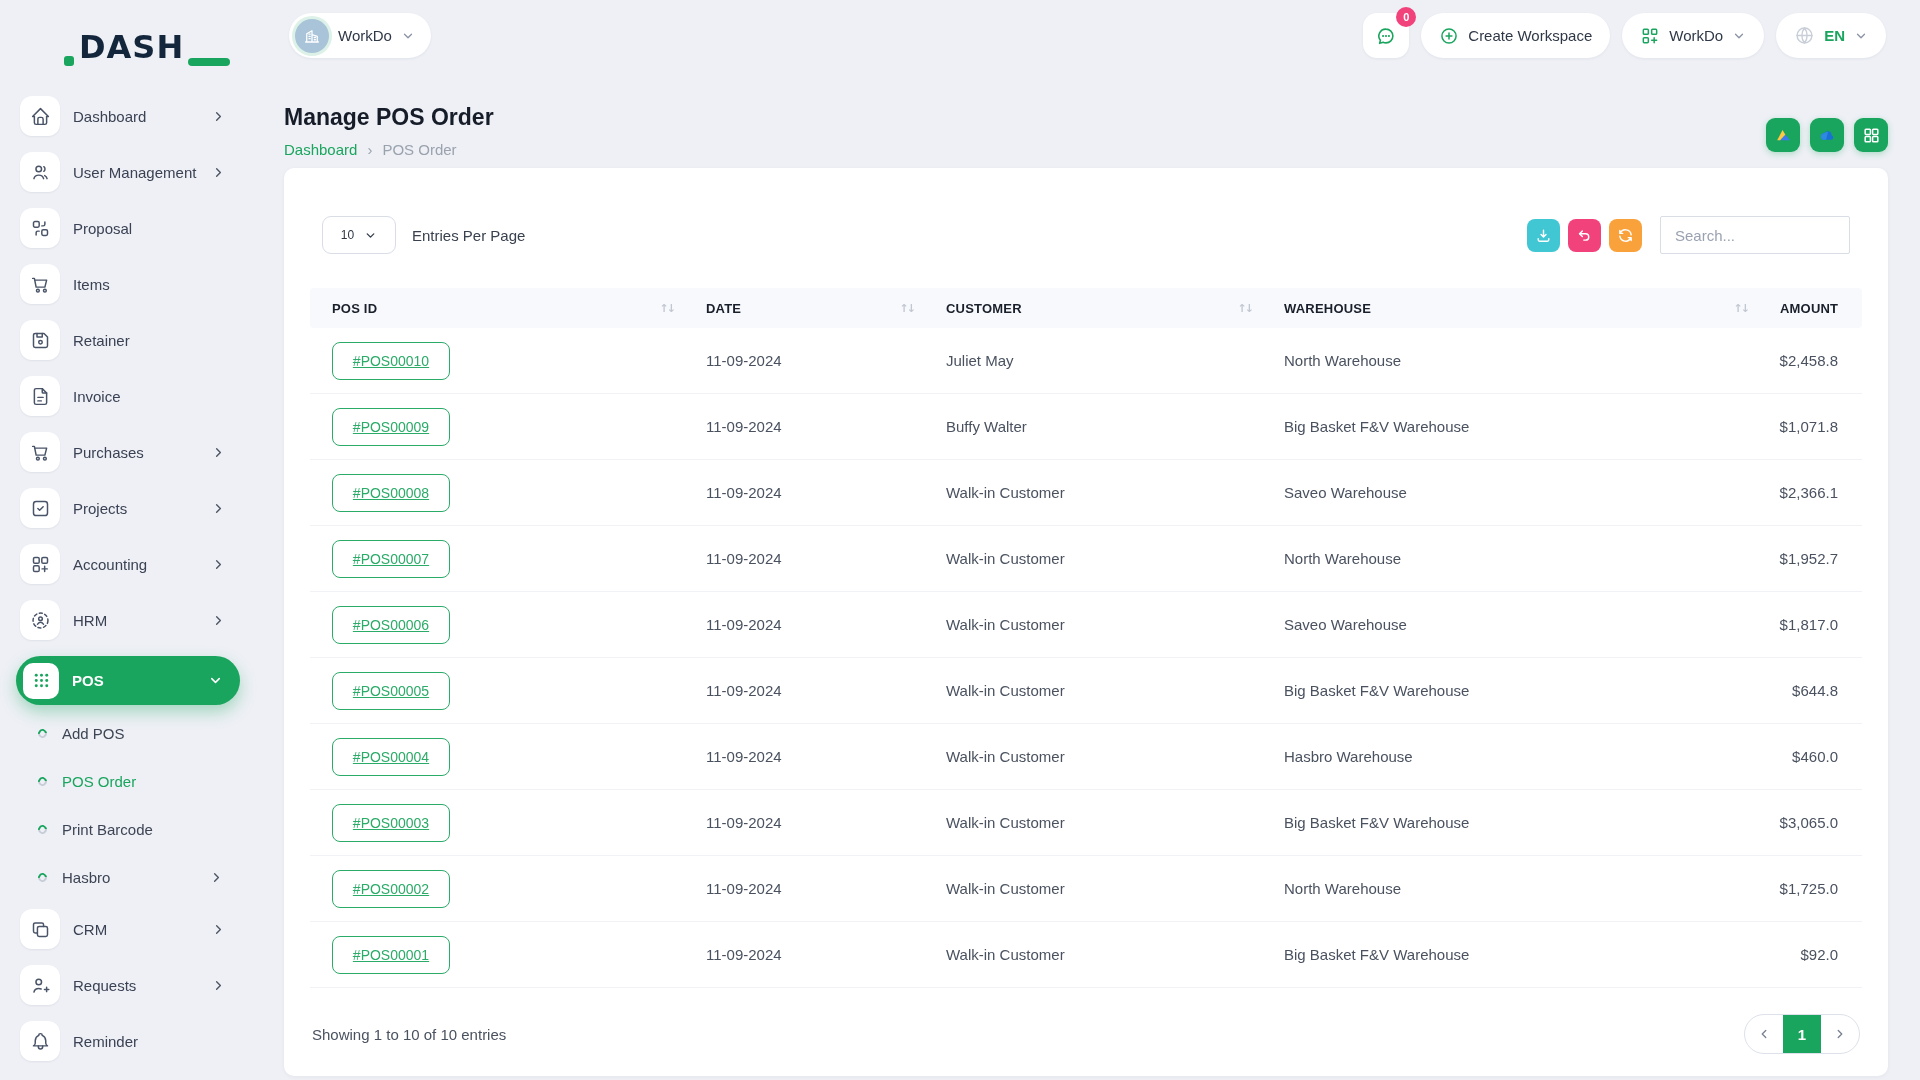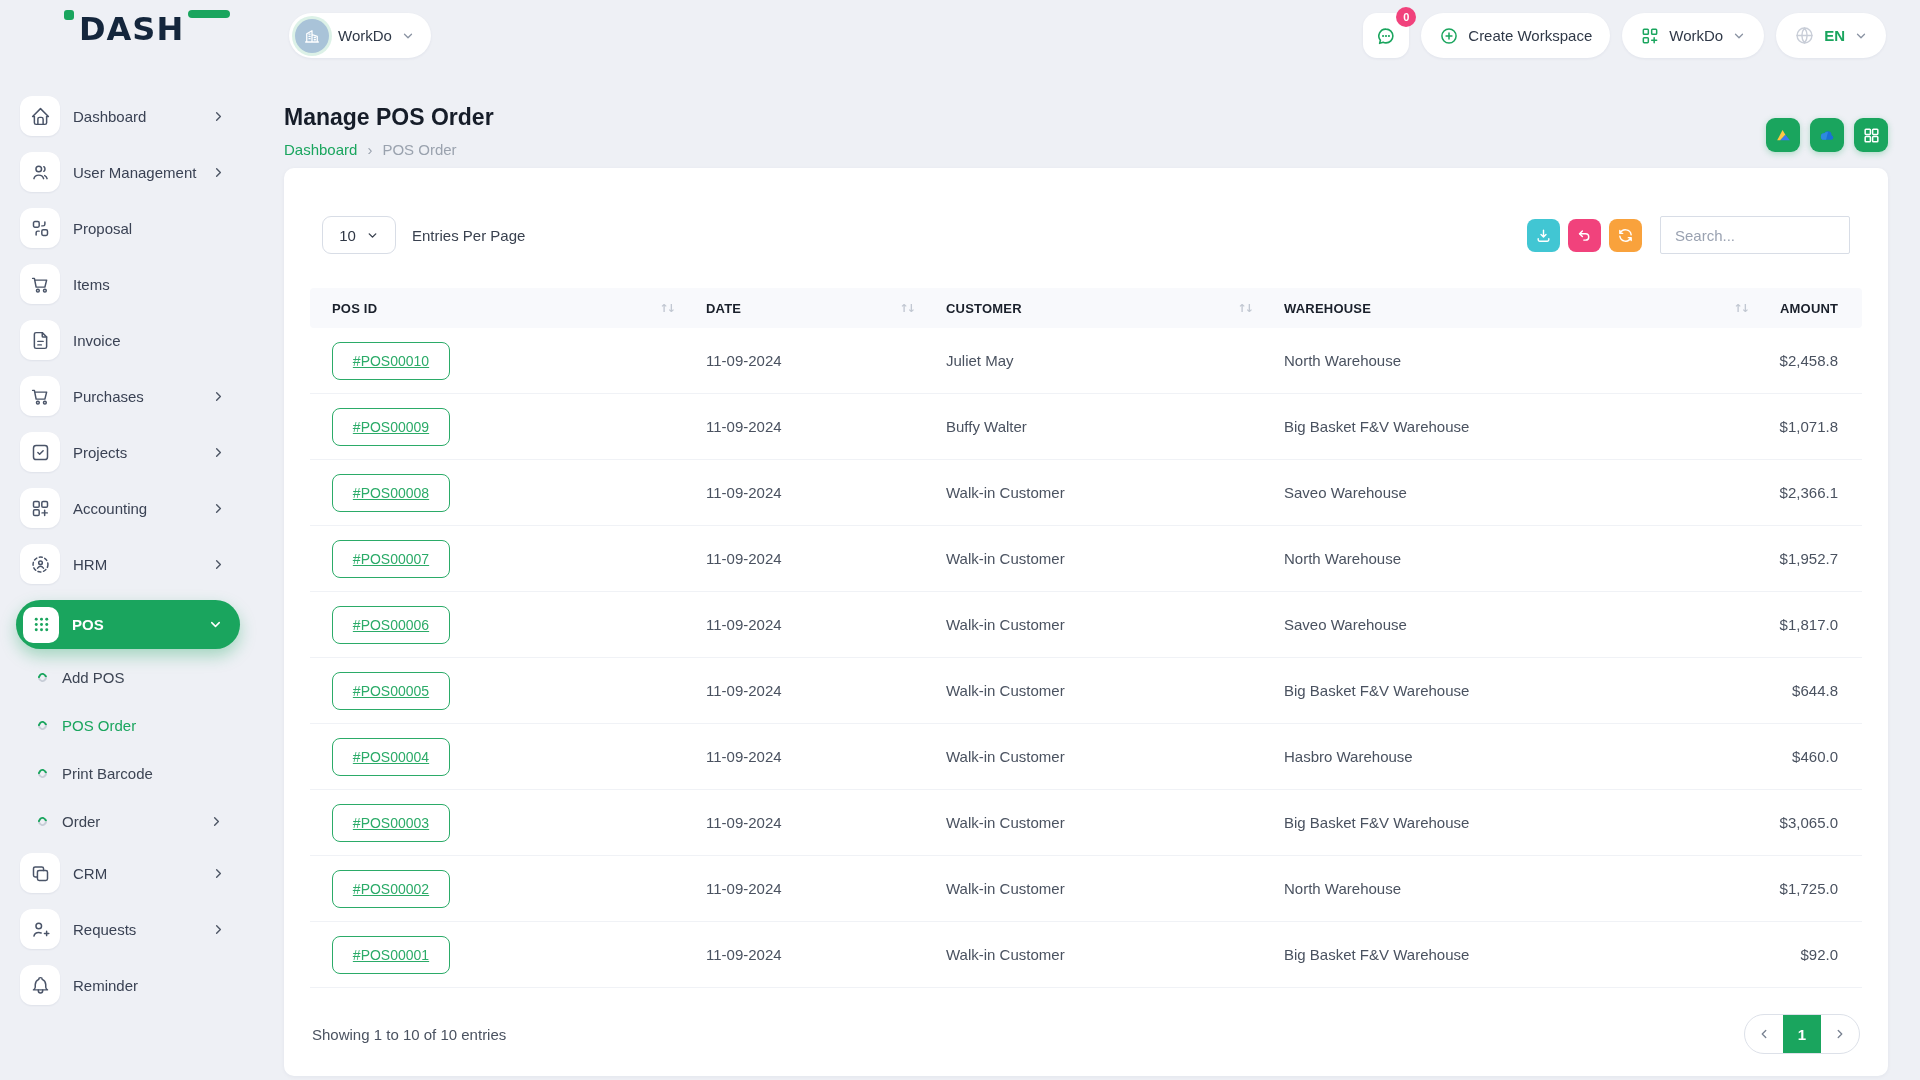--- a/index.html
+++ b/index.html
@@ -10,21 +10,21 @@
   html,body{margin:0;padding:0;}
   body{
     width:1920px;height:1080px;position:relative;overflow:hidden;
     background:#eef0f5;font-family:"Liberation Sans",sans-serif;color:var(--text);
   }
   svg{display:block;}
   button{font-family:inherit;}
 
   
   .topbar{position:absolute;top:0;left:0;width:100%;height:72px;}
-  .logo{position:absolute;left:64px;top:10px;display:flex;align-items:flex-start;cursor:pointer;}
+  .logo{position:absolute;left:64px;top:28px;display:flex;align-items:flex-end;cursor:pointer;}
   .logo-dot{width:10px;height:10px;border-radius:3px;background:var(--primary);margin-right:5px;}
   .logo-text{font-size:32px;font-weight:900;letter-spacing:1px;color:#14263c;font-family:"DejaVu Sans",sans-serif;}
   .logo-dash{width:42px;height:8px;border-radius:4px;background:var(--primary);margin-left:4px;}
   .pill{
     background:#fff;border:none;border-radius:23px;height:45px;display:flex;align-items:center;
     gap:9px;padding:4px 18px;font-size:15px;font-weight:500;color:#2f3847;cursor:pointer;
     box-shadow:0 1px 3px rgba(25,39,80,.06);
   }
   .workspace-pill{position:absolute;left:289px;top:13px;padding:0 16px 0 6px;}
   .ws-avatar{width:34px;height:34px;border-radius:50%;background:#a9c3d8;display:flex;align-items:center;justify-content:center;box-shadow:0 0 0 3px rgba(60,180,120,.18);color:#fff;}
@@ -59,21 +59,21 @@
   .bc-link{color:var(--primary);cursor:pointer;}
   .bc-sep{color:var(--muted);font-size:15px;}
   .bc-cur{color:var(--muted);}
   .quick-actions{display:flex;gap:10px;align-items:flex-start;margin-top:14px;}
   .qa-btn{width:34px;height:34px;border:none;border-radius:9px;background:var(--primary);display:flex;align-items:center;justify-content:center;cursor:pointer;box-shadow:0 2px 6px rgba(26,165,94,.3);color:#fff;}
   .qa-btn svg{width:19px;height:19px;}
 
   .card{position:absolute;left:0;right:0;top:96px;height:908px;background:#fff;border-radius:10px;
     box-shadow:0 1px 4px rgba(25,39,80,.05);padding:48px 26px 18px;display:flex;flex-direction:column;}
   .controls{display:flex;align-items:center;padding:0 12px;}
-  .select-box{width:74px;height:38px;border:1px solid #d8dde6;border-radius:9px;background:#fff;display:flex;align-items:center;justify-content:center;gap:10px;font-size:15px;color:#2f3745;cursor:pointer;}
+  .select-box{width:74px;height:38px;border:1px solid #d8dde6;border-radius:9px;background:#fff;display:flex;align-items:center;justify-content:center;gap:10px;font-size:12px;color:#2f3745;cursor:pointer;}
   .entries-label{margin-left:16px;font-size:15px;font-weight:500;color:#39414f;}
   .controls-right{margin-left:auto;display:flex;align-items:center;gap:8px;}
   .tool-btn{width:33px;height:33px;border:none;border-radius:8px;color:#fff;display:flex;align-items:center;justify-content:center;cursor:pointer;}
   .tool-btn svg{width:17px;height:17px;}
   .tool-download{background:var(--cyan);}
   .tool-undo{background:var(--pink);}
   .tool-refresh{background:var(--orange);}
   .search-input{margin-left:10px;width:190px;height:38px;border:1px solid #d8dde6;border-radius:2px;padding:0 14px;font-size:15px;color:#39414f;outline:none;}
   .search-input::placeholder{color:#9aa2b1;}
 
@@ -206,20 +206,30 @@
     <span class="side-ico">
         <svg viewBox="0 0 24 24" fill="none" stroke="currentColor" stroke-width="1.7" stroke-linecap="round" stroke-linejoin="round">
           <circle cx="9" cy="19" r="1.6"></circle>
           <circle cx="17" cy="19" r="1.6"></circle>
           <path d="M3 5h2l2 10h10l2-8H6"></path>
         </svg>
       </span>
     <span class="side-label">Items</span>
   </div>
 
+  <div class="side-item">
+    <span class="side-ico">
+        <svg viewBox="0 0 24 24" fill="none" stroke="currentColor" stroke-width="1.7" stroke-linecap="round" stroke-linejoin="round">
+          <path d="M6 4h10l4 4v10a2 2 0 0 1-2 2H6a2 2 0 0 1-2-2V6a2 2 0 0 1 2-2z"></path>
+          <circle cx="12" cy="14" r="2"></circle>
+          <path d="M14 4v4H8V4"></path>
+        </svg>
+      </span>
+    <span class="side-label">Retainer</span>
+  </div>
 
   <div class="side-item">
     <span class="side-ico">
         <svg viewBox="0 0 24 24" fill="none" stroke="currentColor" stroke-width="1.7" stroke-linecap="round" stroke-linejoin="round">
           <path d="M14 3v4a1 1 0 0 0 1 1h4"></path>
           <path d="M19 8v11a2 2 0 0 1-2 2H7a2 2 0 0 1-2-2V5a2 2 0 0 1 2-2h7z"></path>
           <path d="M9 13h6M9 17h4"></path>
         </svg>
       </span>
     <span class="side-label">Invoice</span>
@@ -308,21 +318,21 @@
   <div class="side-sub active">
     <span class="bullet"></span>
     <span class="side-sub-label">POS Order</span>
   </div>
   <div class="side-sub">
     <span class="bullet"></span>
     <span class="side-sub-label">Print Barcode</span>
   </div>
   <div class="side-sub">
     <span class="bullet"></span>
-    <span class="side-sub-label">Order</span>
+    <span class="side-sub-label">Hasbro</span>
     <svg class="side-chev" width="15" height="15" viewBox="0 0 24 24" fill="none" stroke="currentColor" stroke-width="2.2" stroke-linecap="round" stroke-linejoin="round">
         <path d="M9 6l6 6-6 6"></path>
       </svg>
   </div>
 
   <div class="side-item" style="margin-top:8px;">
     <span class="side-ico">
         <svg viewBox="0 0 24 24" fill="none" stroke="currentColor" stroke-width="1.7" stroke-linecap="round" stroke-linejoin="round">
           <rect x="8.5" y="8.5" width="11.5" height="11.5" rx="2"></rect>
           <path d="M15.5 8.5v-2a2 2 0 0 0-2-2h-7.5a2 2 0 0 0-2 2v7.5a2 2 0 0 0 2 2h2"></path>

